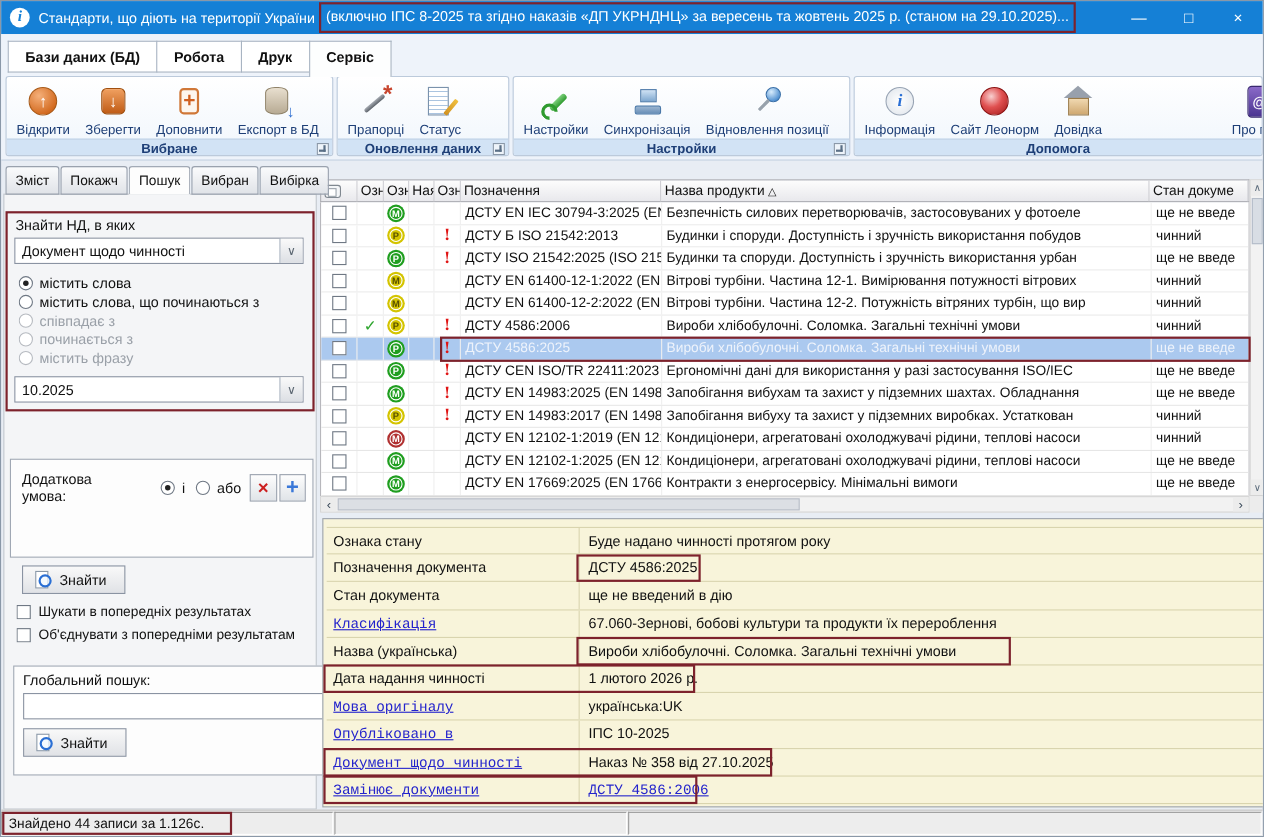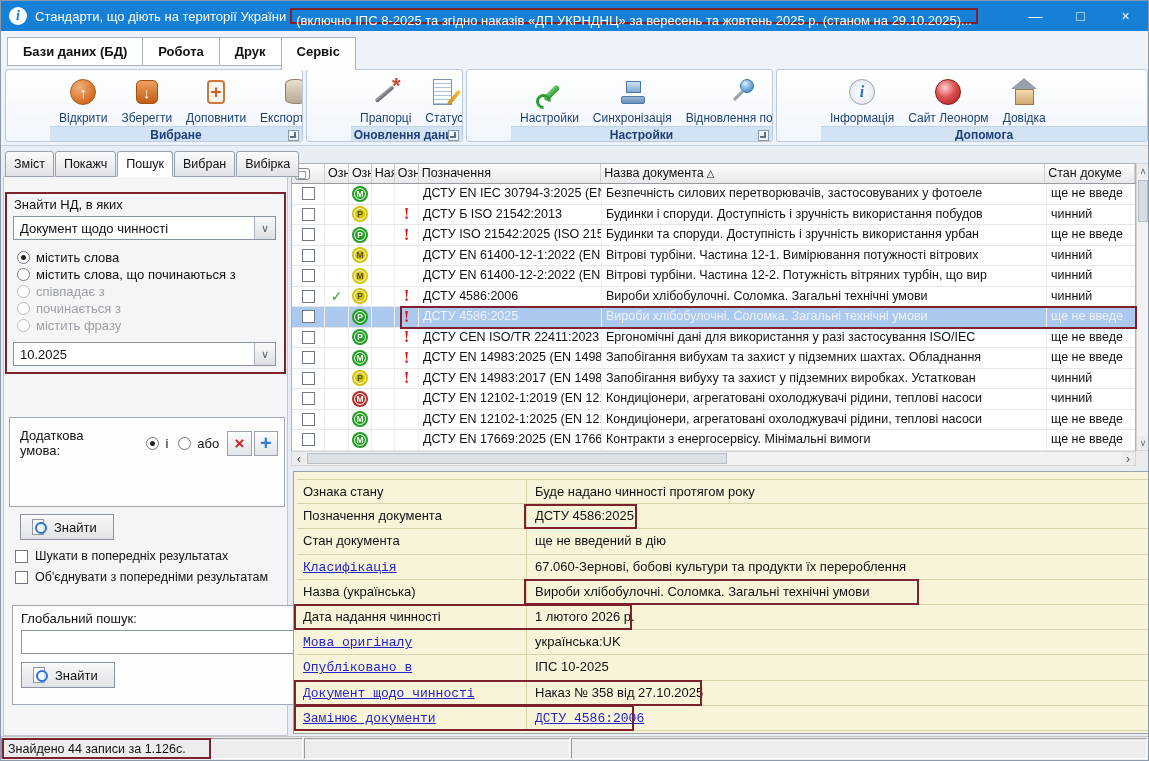--- a/index.html
+++ b/index.html
@@ -10,34 +10,34 @@
             background:#e8edf4; border:1px solid #8a98a8; }
 
   
   .titlebar { position:absolute; left:0; top:0; right:0; height:30px;
               background:var(--titlebar); color:#fff; display:flex; align-items:center;
               padding-left:8px; font-size:13px; white-space:nowrap; }
   .app-icon { width:18px; height:18px; border-radius:50%; background:#fff; position:relative; flex:0 0 18px; }
   .app-icon::after { content:"i"; position:absolute; inset:0; display:flex; align-items:center; justify-content:center;
                      color:var(--titlebar); font-family:"Liberation Serif",serif; font-weight:bold; font-style:italic; font-size:14px; }
   .title-plain { margin-left:8px; }
-  .title-boxed { border:2px solid var(--annotation); padding:0 4px; margin-left:4px; height:16px; line-height:21px;text-align:right; }
+  .title-boxed { border:2px solid var(--annotation); padding:0 4px; margin-left:4px; height:28px; line-height:21px;text-align:right; }
   .win-controls { margin-left:auto; display:flex; height:100%; }
   .win-btn { width:45px; height:100%; display:flex; align-items:center; justify-content:center; font-size:14px; }
 
   
   .ribbon { position:absolute; left:0; top:30px; right:0; height:115px; background:#eef3fa; border-bottom:1px solid #c2d0e0; }
   .rtabs { position:absolute; left:6px; top:6px; height:29px; display:flex; z-index:2; }
   .rtab { background:#fff; border:1px solid #a8b4c2; border-right:none; padding:0 15px; line-height:27px;
           font-weight:bold; font-size:13px; color:#101010; }
   .rtab:last-child { border-right:1px solid #a8b4c2; }
   .rtab.active { background:#fdfefe; height:33px; border-bottom:none; position:relative; }
   .groups { position:absolute; left:4px; top:38px; right:0; bottom:3px; display:flex; gap:3px; }
   .group { background:linear-gradient(#ffffff,#f0f6fc); border:1px solid #bccadb; border-radius:3px;
-           display:flex; flex-direction:column; overflow:hidden;padding-left:44px; }
+           display:flex; flex-direction:column; overflow:hidden; }
   .group-buttons { flex:1; display:flex; padding:1px 2px 0; }
   .rb-button { display:flex; flex-direction:column; align-items:center; padding:3px 7px 1px; }
   .rb-icon { width:30px; height:30px; position:relative; margin:3px 0 4px; }
   .rb-label { font-size:12px; color:#1e3f77; white-space:nowrap; }
   .group-caption { height:17px; background:#d2e3f5; border-top:1px solid #c0d2e6; position:relative;
                    text-align:center; line-height:16px; font-weight:bold; font-size:12px; color:#1e3f77; }
   .launcher { position:absolute; right:3px; bottom:2px; width:11px; height:11px; border:1px solid #8a98a8; background:#eef4fa; }
   .launcher::after { content:""; position:absolute; right:2px; bottom:2px; width:4px; height:4px;
                      border-right:2px solid #5a6f86; border-bottom:2px solid #5a6f86; }
 
@@ -392,21 +392,21 @@
 
   <div class="thead" id="table-head">
       <div class="th" style="width: 33px;">
         <div class="hcheck"></div>
       </div>
       <div class="th" style="width: 24px;"><span>Озн</span></div>
       <div class="th" style="width: 23px;"><span>Озн</span></div>
       <div class="th" style="width: 23px;"><span>Ная</span></div>
       <div class="th" style="width: 24px;"><span>Озн</span></div>
       <div class="th" style="width: 183px;"><span>Позначення</span></div>
-      <div class="th" style="width: 445px;"><span>Назва документа</span><span class="sort-glyph">△</span></div>
+      <div class="th" style="width: 445px;"><span>Назва продукти</span><span class="sort-glyph">△</span></div>
       <div class="th" style="width: 90px;"><span>Стан докуме</span></div>
     </div>
   <div class="tbody" id="table-body">
       <div class="trow">
         <div class="tc c0">
           <span class="cb"></span>
         </div>
         <div class="tc c1"></div>
         <div class="tc c2">
           <span class="badge g">М</span>

